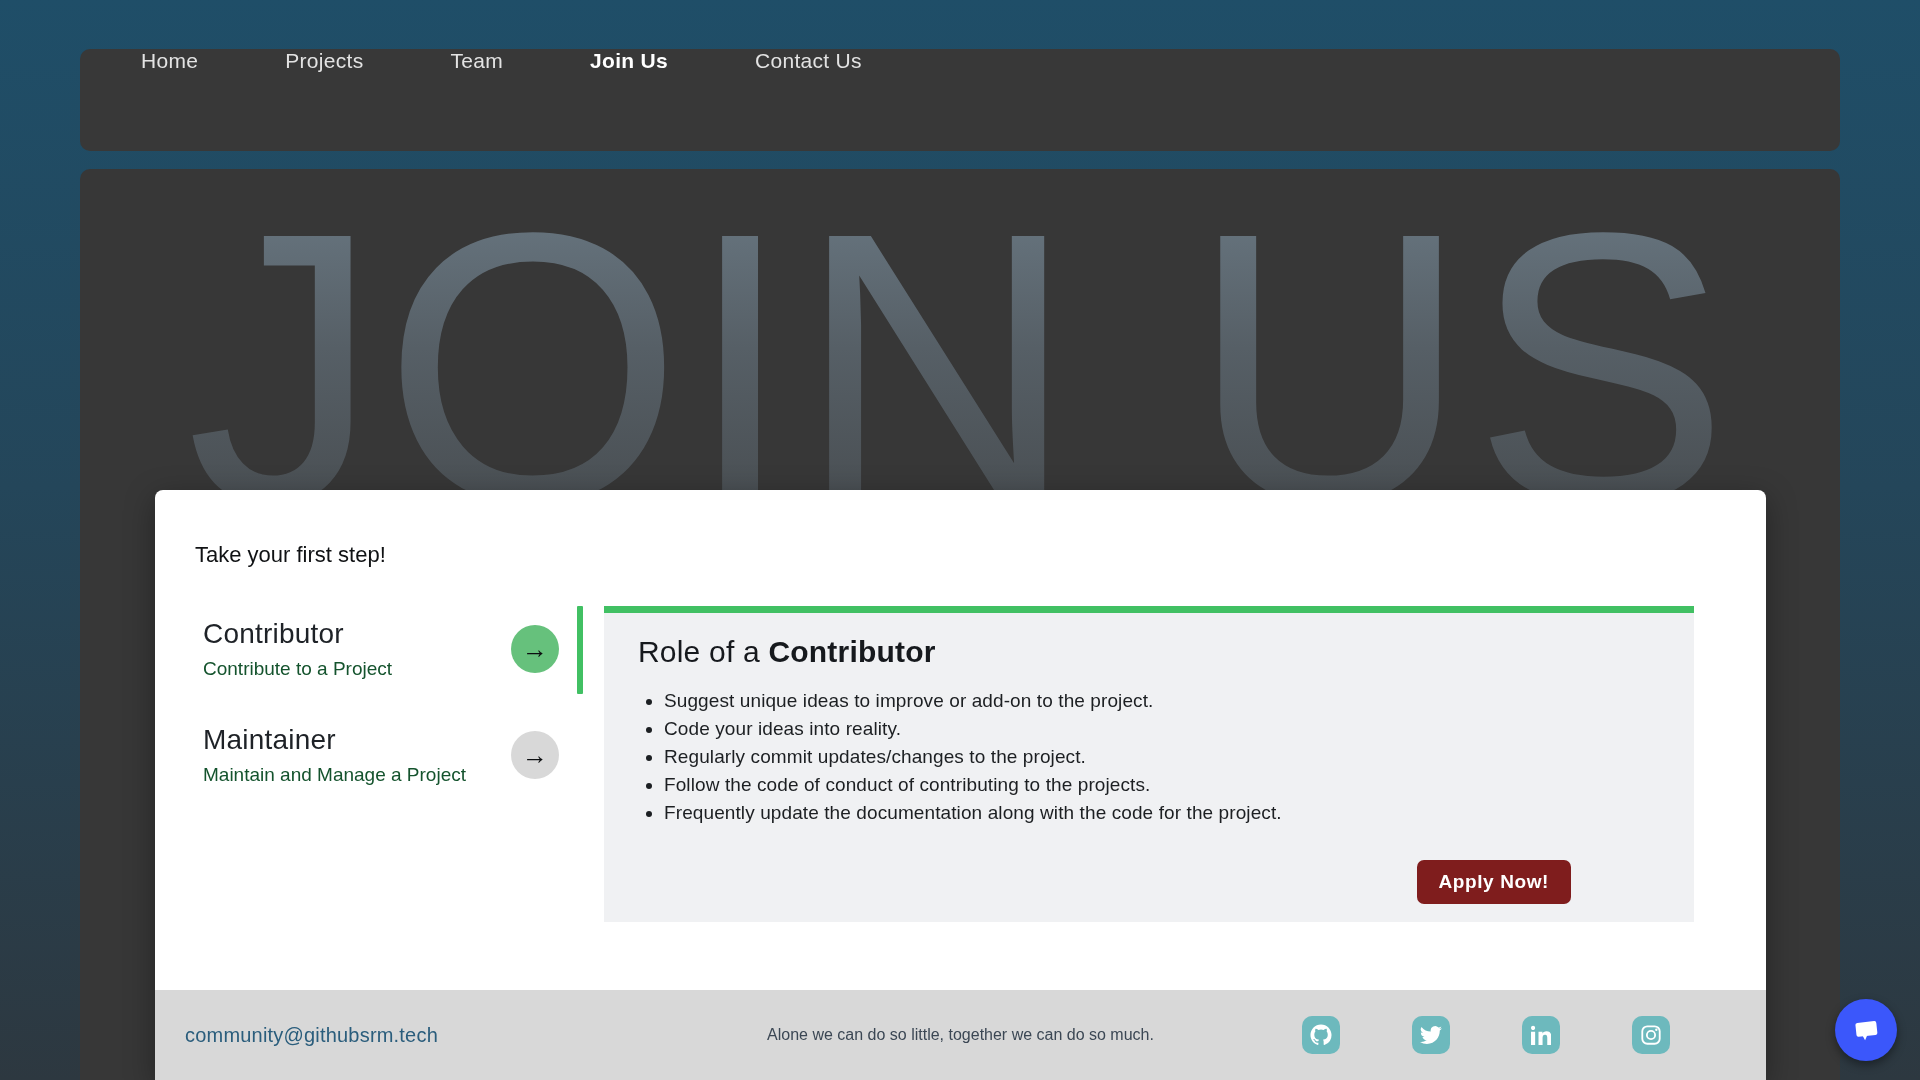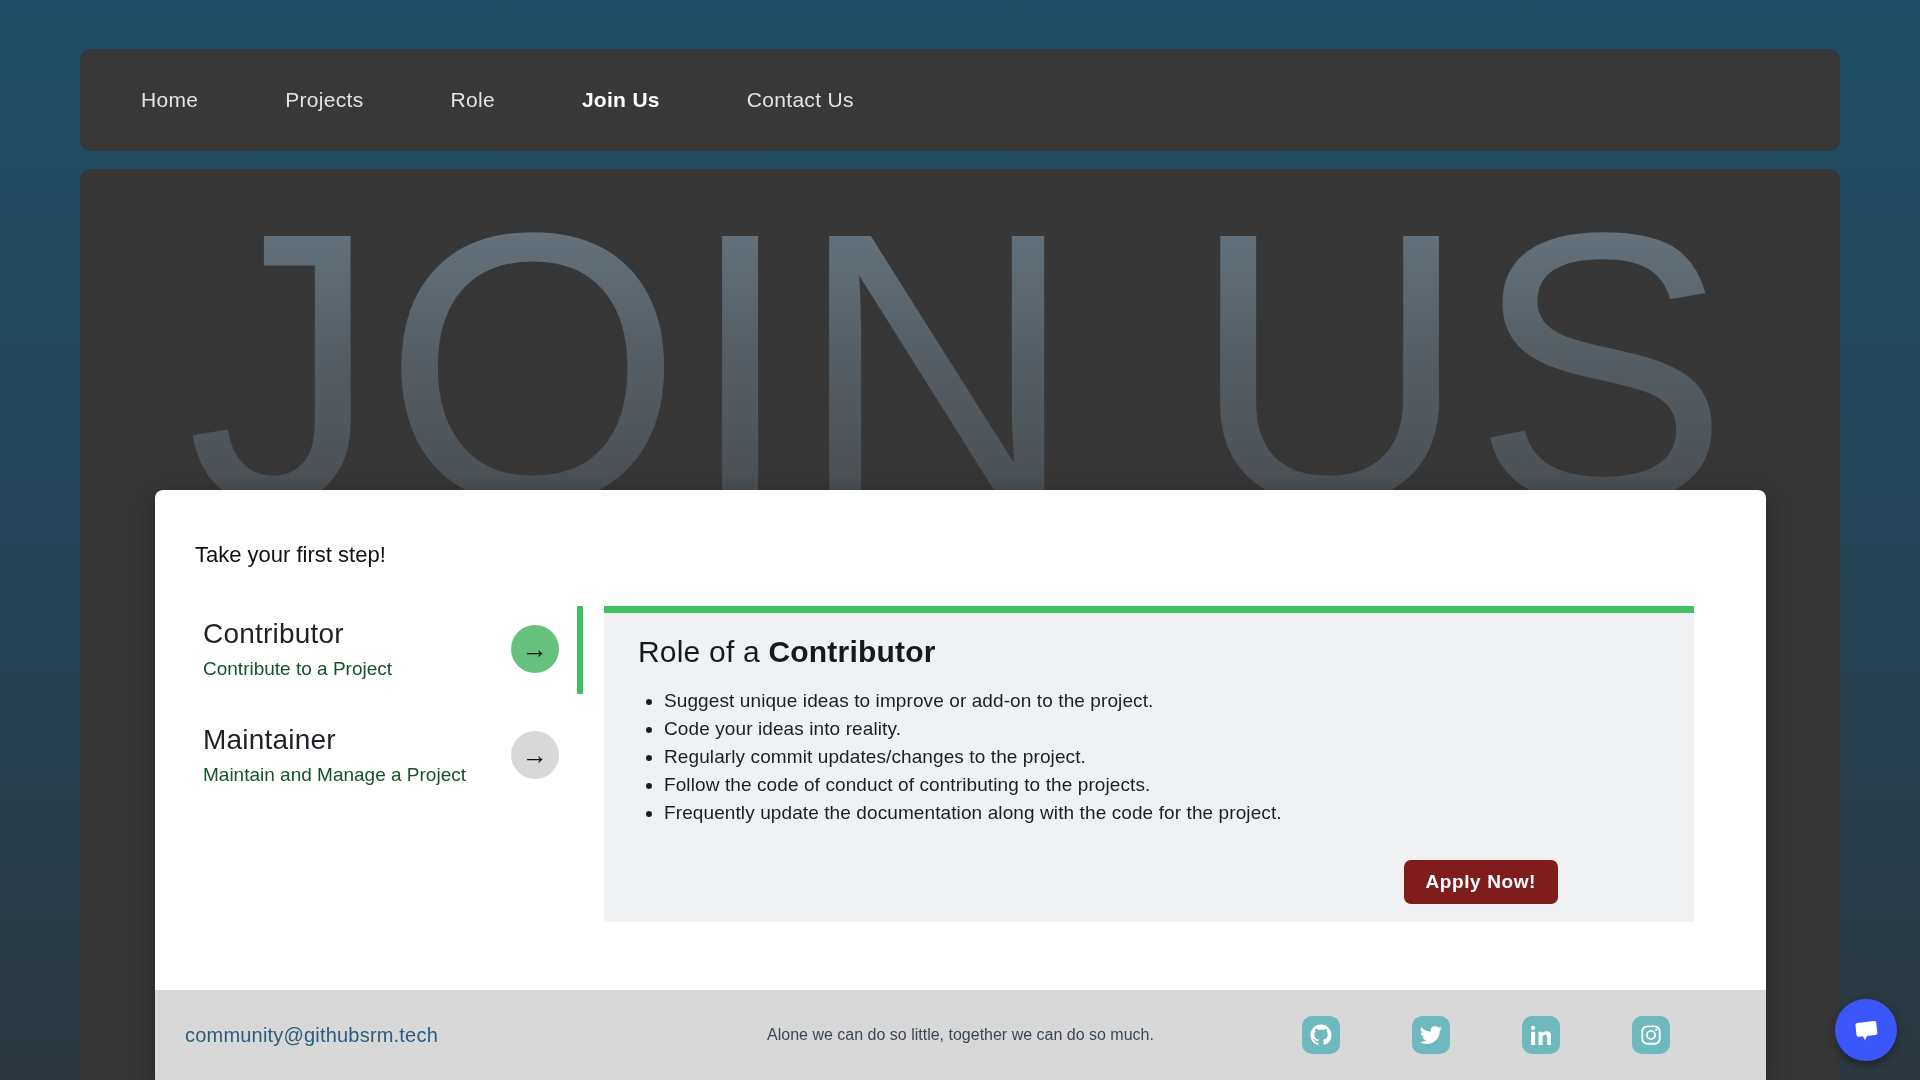--- a/index.html
+++ b/index.html
@@ -7,21 +7,21 @@
   body {
     font-family:"Liberation Sans", sans-serif;
     background:linear-gradient(180deg, #1f4e68 0%, #24465a 45%, #2d3840 100%);
     position:relative;
   }
 
   
   .navbar {
     position:absolute; left:80px; top:49px; width:1760px; height:102px;
     background:#383838; border-radius:10px;
-    display:flex; align-items:center; gap:87px; padding-left:61px;
+    display:flex; gap:87px; padding-left:61px;
   }
   .nav-link {
     color:#e3e3e3; font-size:21px; text-decoration:none; cursor:pointer;
     letter-spacing:0.3px;
   }
   .nav-link.active { color:#ffffff; font-weight:bold; }
 
   
   .hero {
     position:absolute; left:80px; top:169px; width:1760px; height:911px;
@@ -69,21 +69,21 @@
   .indicator-col { width:45px; position:relative; }
   .indicator-bar {
     position:absolute; left:18px; top:0; width:6px; height:88px;
     background:#41c063; border-radius:1px;
   }
 
   
   .panel {
     flex:1; margin-right:32px; background:#f0f1f3;
     border-top:7px solid #41c063;
-    padding:22px 52px 16px 34px; min-height:316px;
+    padding:22px 39px 16px 34px; min-height:316px;
   }
   .panel-heading { font-size:30px; font-weight:400; color:#16191d; letter-spacing:0.2px; }
   .panel-heading .role-name { font-weight:bold; }
   .panel-bullets { margin-top:18px; padding-left:26px; }
   .panel-bullets li {
     font-size:19px; color:#1c1f22; line-height:1.48; letter-spacing:0.1px;
   }
   .apply-row { display:flex; justify-content:flex-end; padding-right:84px; margin-top:32px; }
   .apply-btn {
     background:#7f1d1d; border:none; border-radius:7px; cursor:pointer;
@@ -118,21 +118,21 @@
     display:flex; align-items:center; justify-content:center;
     box-shadow:0 4px 10px rgba(0,0,0,0.4);
   }
 </style>
 </head>
 <body>
 
 <nav class="navbar">
   <a class="nav-link">Home</a>
   <a class="nav-link">Projects</a>
-  <a class="nav-link">Role</a>
+  <a class="nav-link">Team</a>
   <a class="nav-link active">Join Us</a>
   <a class="nav-link">Contact Us</a>
 </nav>
 
 <section class="hero">
   <div class="watermark">JOIN US</div>
 </section>
 
 <section class="card">
   <div class="card-body">

